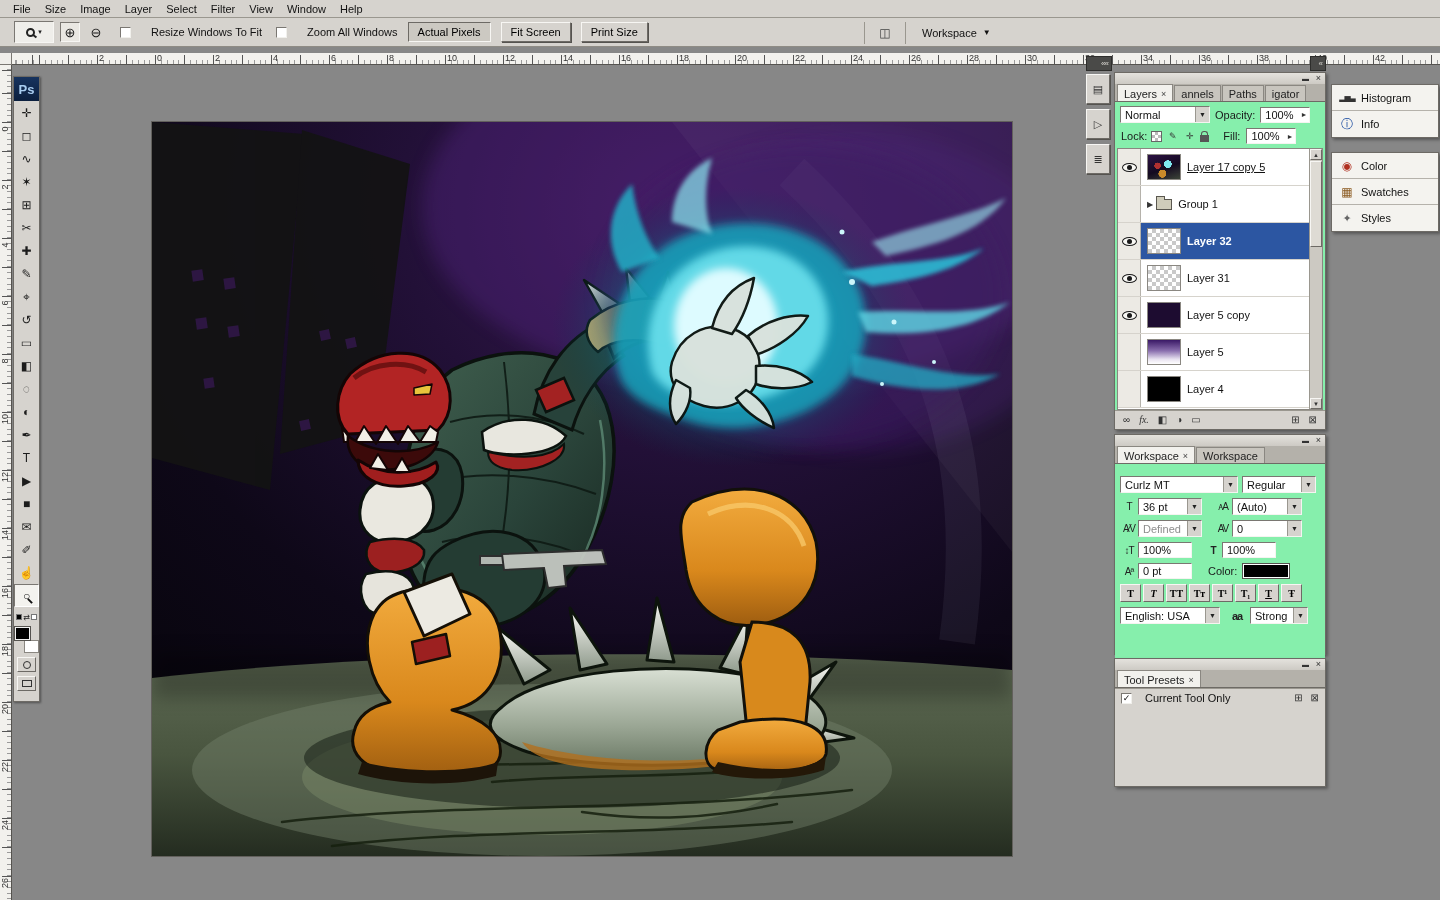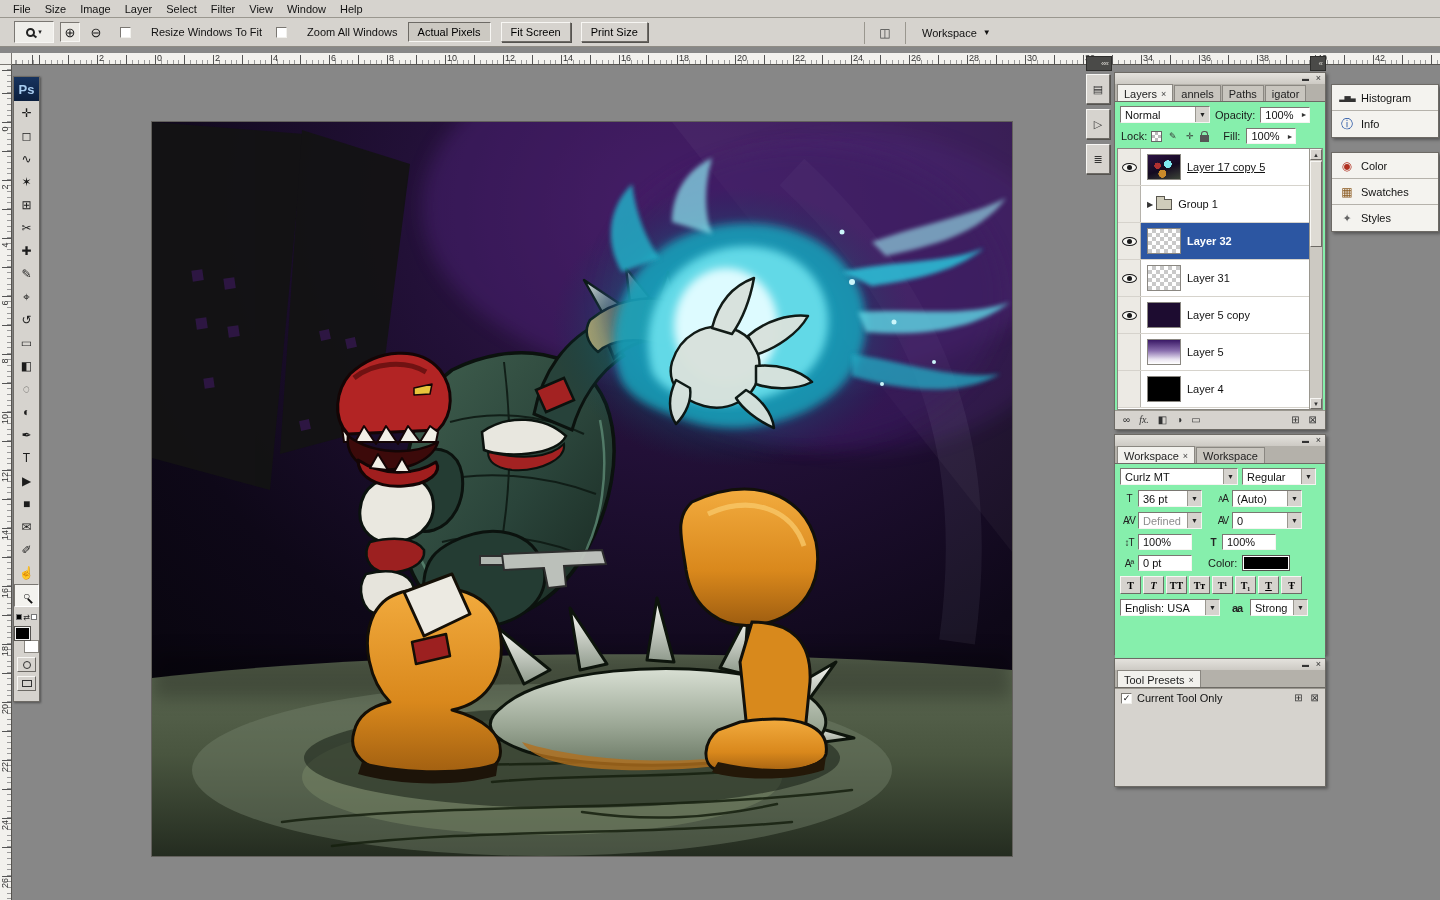--- a/index.html
+++ b/index.html
@@ -128,41 +128,41 @@
   .sb-up,.sb-dn { position:absolute; left:0; width:12px; height:11px; font-size:6px; display:flex; align-items:center; justify-content:center; background:#d6d3ce; border:1px solid; border-color:#f7f6f3 #6d6a65 #6d6a65 #f7f6f3; color:#333; }
   .sb-up { top:0; } .sb-dn { bottom:0; }
   .sb-thumb { position:absolute; left:0; top:12px; width:12px; height:86px; background:#dedbd4; border:1px solid; border-color:#f7f6f3 #6d6a65 #6d6a65 #f7f6f3; }
   .pfooter { height:18px; display:flex; align-items:center; gap:9px; padding:0 8px; background:#d6d3ce; border-top:1px solid #9a978f; }
   .ficon { font-size:10px; color:#333; line-height:1; cursor:default; }
   .ficon.fx { font-style:italic; font-family:"Liberation Serif",serif; font-size:10px; }
   .pfooter .ficon:nth-child(6) { margin-left:auto; }
 
   
   .char-panel { left:1114px; top:434px; width:212px; height:221px; }
-  .cbody { padding:4px 5px 0 5px; height:224px; }
+  .cbody { padding:12px 5px 0 5px; height:224px; }
   .crow { display:flex; align-items:center; margin-bottom:5px; }
   .w118 { width:118px; } .w74 { width:74px; margin-left:4px; }
   .w64 { width:64px; } .w70 { width:70px; }
   .cicon { width:18px; text-align:center; font-size:10px; color:#222; flex:none; letter-spacing:-1px; }
   .cicon.ml { margin-left:12px; }
   .cicon.aa { font-weight:bold; font-size:11px; letter-spacing:-1px; margin-left:8px; }
   .num-input { width:54px; }
   .color-swatch { width:46px; height:14px; background:#000; border:1px solid #fff; outline:1px solid #55534f; margin-left:6px; }
   .tstyle { width:21px; height:18px; margin-right:2px; background:#d6d3ce; border:1px solid; border-color:#f7f6f3 #6d6a65 #6d6a65 #f7f6f3; font-size:10px; font-weight:bold; font-family:"Liberation Serif",serif; cursor:default; }
   .tstyle:nth-child(2) { font-style:italic; }
   .tstyle:nth-child(7) { text-decoration:underline; }
   .w104 { width:100px; } .w58 { width:58px; margin-left:4px; }
 
   
   .presets-panel { left:1114px; top:658px; width:212px; height:129px; }
   .presets-body { position:relative; margin:2px; background:#fff; border:1px solid #8a8781; height:74px; }
   .presets-empty { font-style:italic; font-size:11px; color:#222; padding:3px 5px; }
   .presets-footer { height:19px; display:flex; align-items:center; padding:0 6px; gap:8px; background:#d6d3ce; border-top:1px solid #9a978f; }
   .presets-footer .ficon.pushright { margin-left:auto; }
-  .opt-check.small { margin-left:0; gap:5px; }
+  .opt-check.small { margin-left:0; gap:13px; }
 
   
   .right-dock { position:absolute; left:1331px; top:84px; width:108px; }
   .dock-group { margin-bottom:14px; border:1px solid #6d6a65; box-shadow:2px 2px 3px rgba(0,0,0,.35); }
   .dock-item { height:26px; background:#f4f3ef; border-bottom:1px solid #b5b2ab; display:flex; align-items:center; gap:6px; padding:0 7px; font-size:11px; cursor:default; }
   .dock-item:last-child { border-bottom:none; }
   .dicon { width:16px; text-align:center; font-size:10px; color:#444; flex:none; }
   .icon-histogram { font-size:8px; letter-spacing:-1px; color:#333; }
   .icon-info { color:#1a4ba0; font-size:12px; }
   .icon-color { color:#b03020; font-size:12px; }

